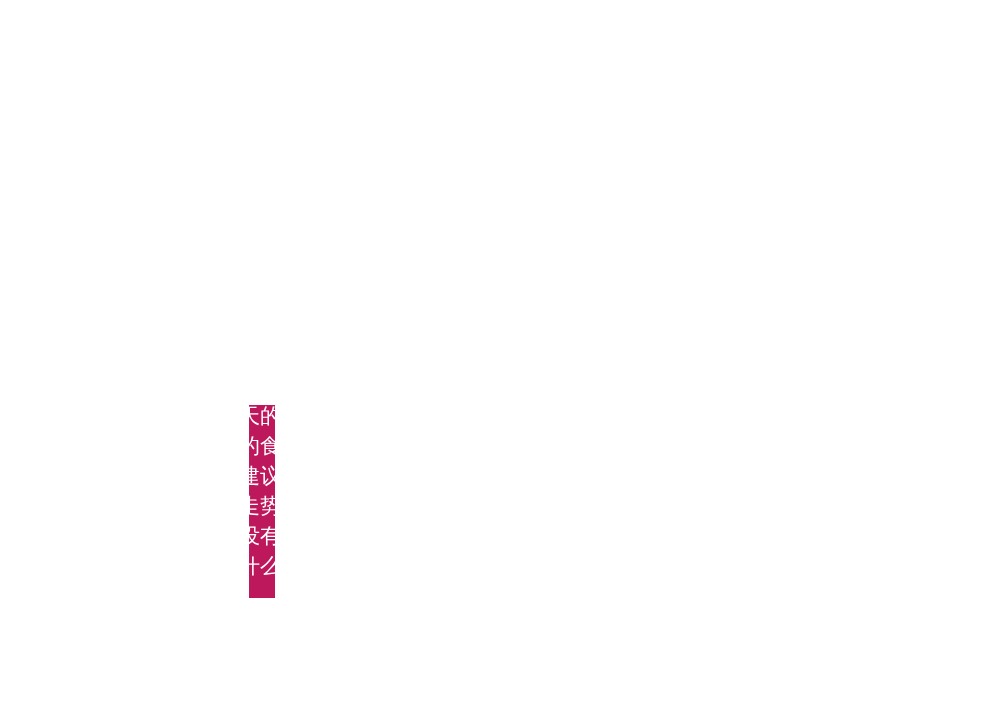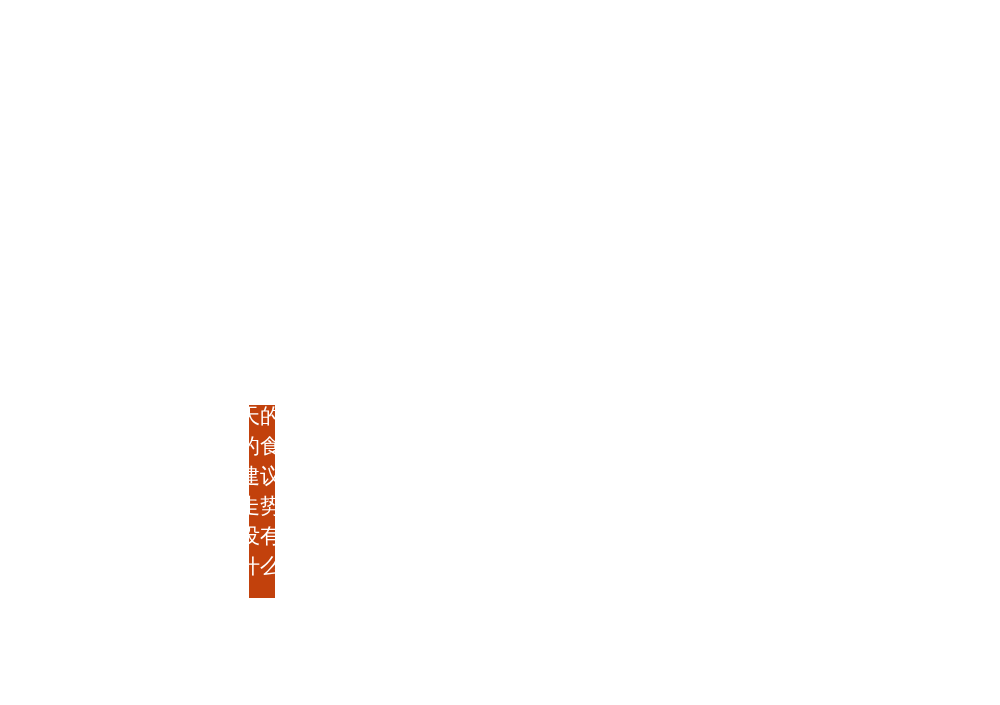--- a/index.html
+++ b/index.html
@@ -15,21 +15,21 @@
     overflow: hidden;
     font-family: "DejaVu Sans", sans-serif;
   }
   
   .strip {
     position: absolute;
     left: 249px;
     top: 405px;
     width: 26px;
     height: 193px;
-    background: #c2410c;
+    background: #be185d;
     overflow: hidden;
   }
   .strip-text {
     position: absolute;
     left: -10px;   
     top: -4px;
     color: #ffffff;
     font-family: "DejaVu Sans", sans-serif;
     font-size: 21px;
     line-height: 30px;

